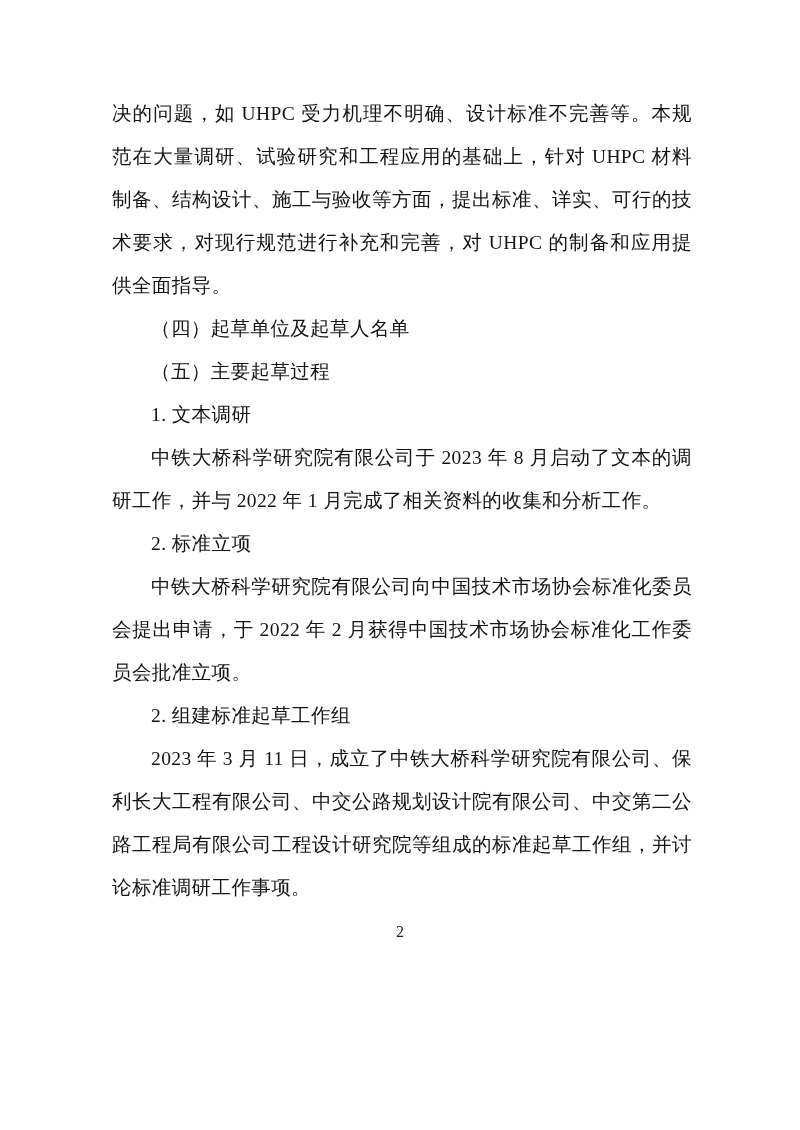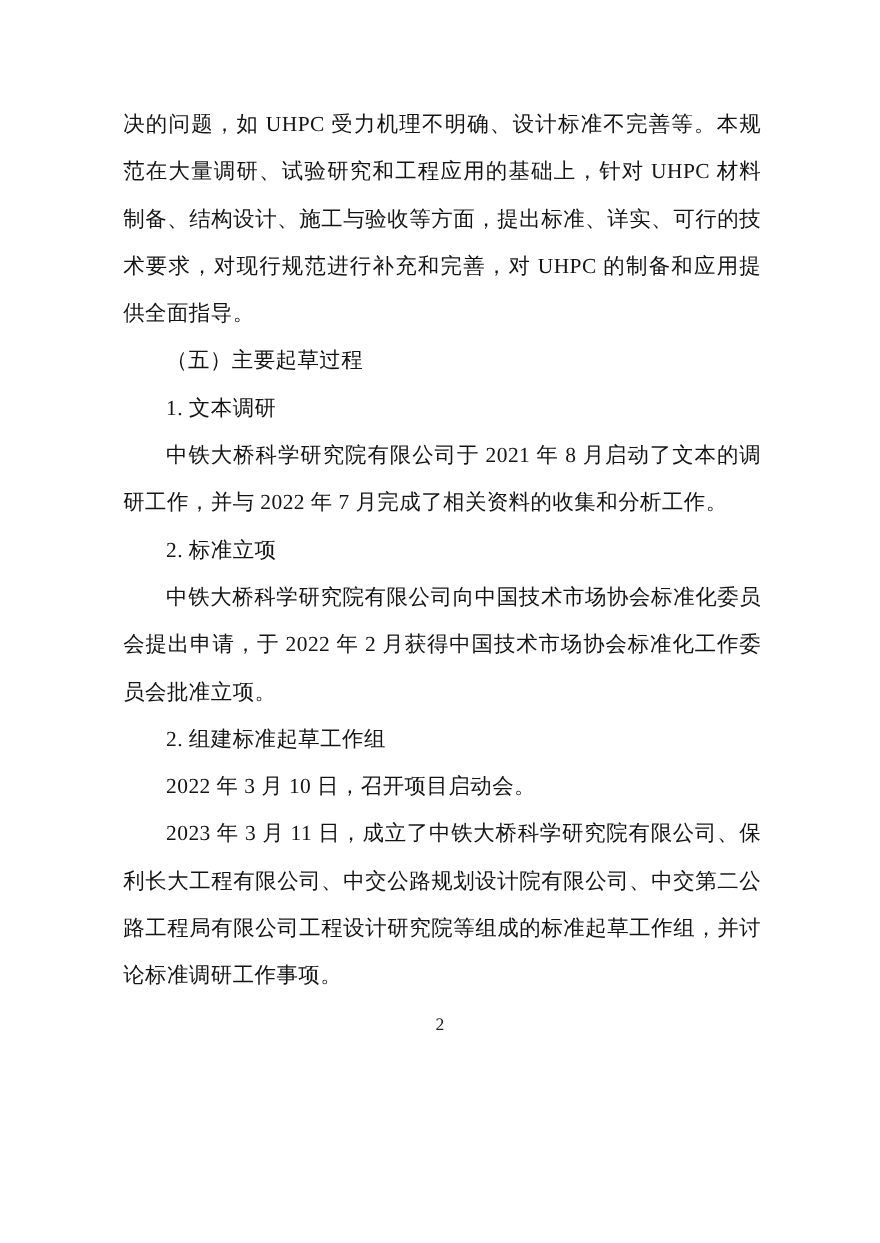--- a/index.html
+++ b/index.html
@@ -47,23 +47,23 @@
     color: #222;
     font-family: "Liberation Serif", "DejaVu Serif", serif;
   }
 </style>
 </head>
 <body>
 
 <div class="page">
   <div class="body-text">
     <p class="para noindent">决的问题，如 UHPC 受力机理不明确、设计标准不完善等。本规范在大量调研、试验研究和工程应用的基础上，针对 UHPC 材料制备、结构设计、施工与验收等方面，提出标准、详实、可行的技术要求，对现行规范进行补充和完善，对 UHPC 的制备和应用提供全面指导。</p>
+    <p class="para">（四）起草单位及起草人名单</p>
     <p class="para">（五）主要起草过程</p>
     <p class="para">1. 文本调研</p>
-    <p class="para">中铁大桥科学研究院有限公司于 2021 年 8 月启动了文本的调研工作，并与 2022 年 7 月完成了相关资料的收集和分析工作。</p>
+    <p class="para">中铁大桥科学研究院有限公司于 2023 年 8 月启动了文本的调研工作，并与 2022 年 1 月完成了相关资料的收集和分析工作。</p>
     <p class="para">2. 标准立项</p>
     <p class="para">中铁大桥科学研究院有限公司向中国技术市场协会标准化委员会提出申请，于 2022 年 2 月获得中国技术市场协会标准化工作委员会批准立项。</p>
     <p class="para">2. 组建标准起草工作组</p>
-    <p class="para">2022 年 3 月 10 日，召开项目启动会。</p>
     <p class="para">2023 年 3 月 11 日，成立了中铁大桥科学研究院有限公司、保利长大工程有限公司、中交公路规划设计院有限公司、中交第二公路工程局有限公司工程设计研究院等组成的标准起草工作组，并讨论标准调研工作事项。</p>
   </div>
   <div class="page-number">2</div>
 </div>
 
 </body></html>

